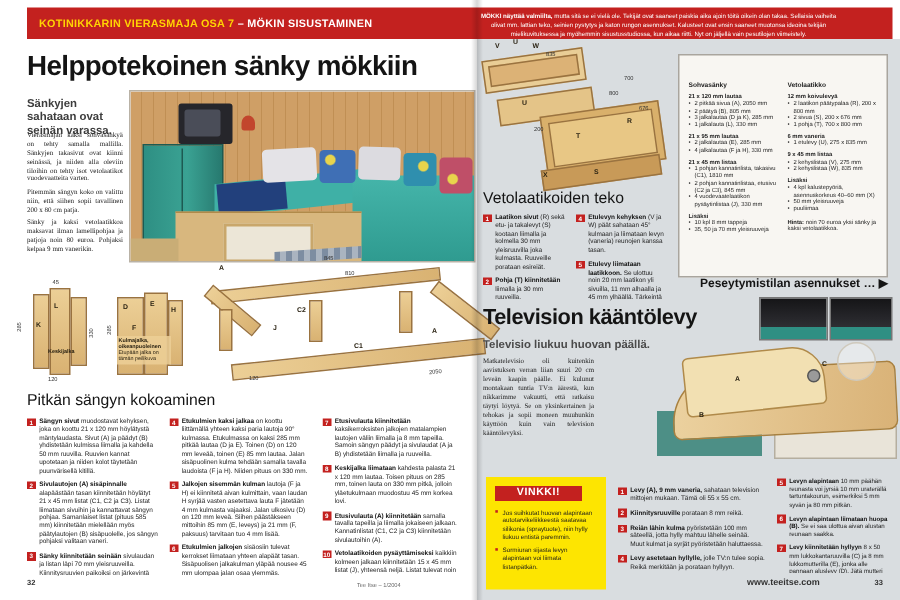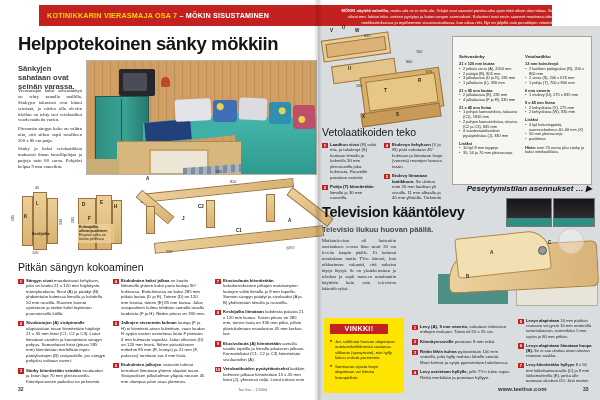--- a/index.html
+++ b/index.html
@@ -3,21 +3,21 @@
 <meta charset="utf-8">
 <style>
   html,body{margin:0;padding:0;background:#e9e9e9;}
   .spread{position:relative;width:600px;height:400px;background:#ffffff;margin:0 auto;
           font-family:"Liberation Sans",sans-serif;overflow:hidden;color:#1a1a1a;}
   .abs{position:absolute;}
   .rightbg{left:318px;top:26px;width:282px;height:374px;background:#d9dde0;}
   .gutter{left:314px;top:0;width:8px;height:400px;
           background:linear-gradient(90deg,rgba(0,0,0,0),rgba(0,0,0,0.16),rgba(0,0,0,0));}
   
-  .banner{left:18px;top:5px;width:513px;height:21px;background:#c3211f;margin-left:21px;}
+  .banner{left:18px;top:5px;width:577px;height:21px;background:#c3211f;}
   .kicker{position:absolute;left:8px;top:6px;font-size:7.2px;font-weight:bold;letter-spacing:0.2px;white-space:nowrap;}
   .ky{color:#ffd303;}
   .kw{color:#ffffff;}
   .bintro{position:absolute;left:300px;top:2.5px;width:242px;font-size:4.1px;line-height:1.5;
           color:#ffffff;text-align:center;}
   
   .title{left:18px;top:33px;font-size:18.5px;font-weight:bold;letter-spacing:-0.4px;color:#141414;}
   .lead{left:18px;top:64px;width:66px;font-size:7.6px;font-weight:bold;color:#3d3d3d;line-height:1.2;}
   .introcol{left:18px;top:88px;width:64px;font-size:4.7px;line-height:1.25;text-align:justify;
             font-family:"Liberation Serif",serif;color:#222;}
@@ -58,21 +58,21 @@
   .mathead{position:absolute;left:0;top:0;width:100%;height:13px;background:#57524a;color:#fff;
            font-size:7.4px;font-weight:bold;line-height:13px;padding-left:5px;box-sizing:border-box;}
   .matcol{position:absolute;top:17px;width:62px;font-size:3.9px;line-height:1.2;color:#222;overflow:hidden;height:126px;}
   .matcol .ctitle{font-weight:bold;font-size:4.4px;margin-bottom:2px;}
   .mline{margin:0;}
   .m-h{font-weight:bold;margin-top:3px;}
   .m-i{padding-left:4px;position:relative;}
   .m-i::before{content:"•";position:absolute;left:0;top:0;}
   .m-n{margin-top:4px;}
   
-  .teaser{left:430px;top:184px;width:162px;text-align:right;font-size:8px;font-weight:bold;color:#141414;font-style:italic;}
+  .teaser{left:430px;top:184px;width:162px;text-align:right;font-size:8px;font-weight:bold;color:#141414;}
   .thumb{position:absolute;width:44px;height:27px;background:linear-gradient(#151517,#2e2e33 70%,#2f8f83 70%);border:0.5px solid #777;}
   .tvhead{left:322px;top:204px;font-size:14.5px;font-weight:bold;letter-spacing:-0.3px;color:#141414;}
   .tvsub{left:322px;top:225px;font-size:7.6px;font-weight:bold;color:#4a4a4a;}
   .tvbody{left:322px;top:238px;width:74px;font-size:4.6px;line-height:1.3;text-align:justify;
           font-family:"Liberation Serif",serif;color:#222;}
   .tipbox{left:324px;top:318px;width:80px;height:75px;background:#fde501;}
   .tiphead{position:absolute;left:6px;top:6px;width:58px;height:10px;background:#c3211f;color:#fff;
            font-size:7px;font-weight:bold;line-height:10px;text-align:center;letter-spacing:0.4px;}
   .tipitems{position:absolute;left:6px;top:21px;width:68px;font-size:4.2px;line-height:1.3;color:#1a1a1a;}
   .tipitem{position:relative;padding-left:5px;margin-bottom:3px;}

